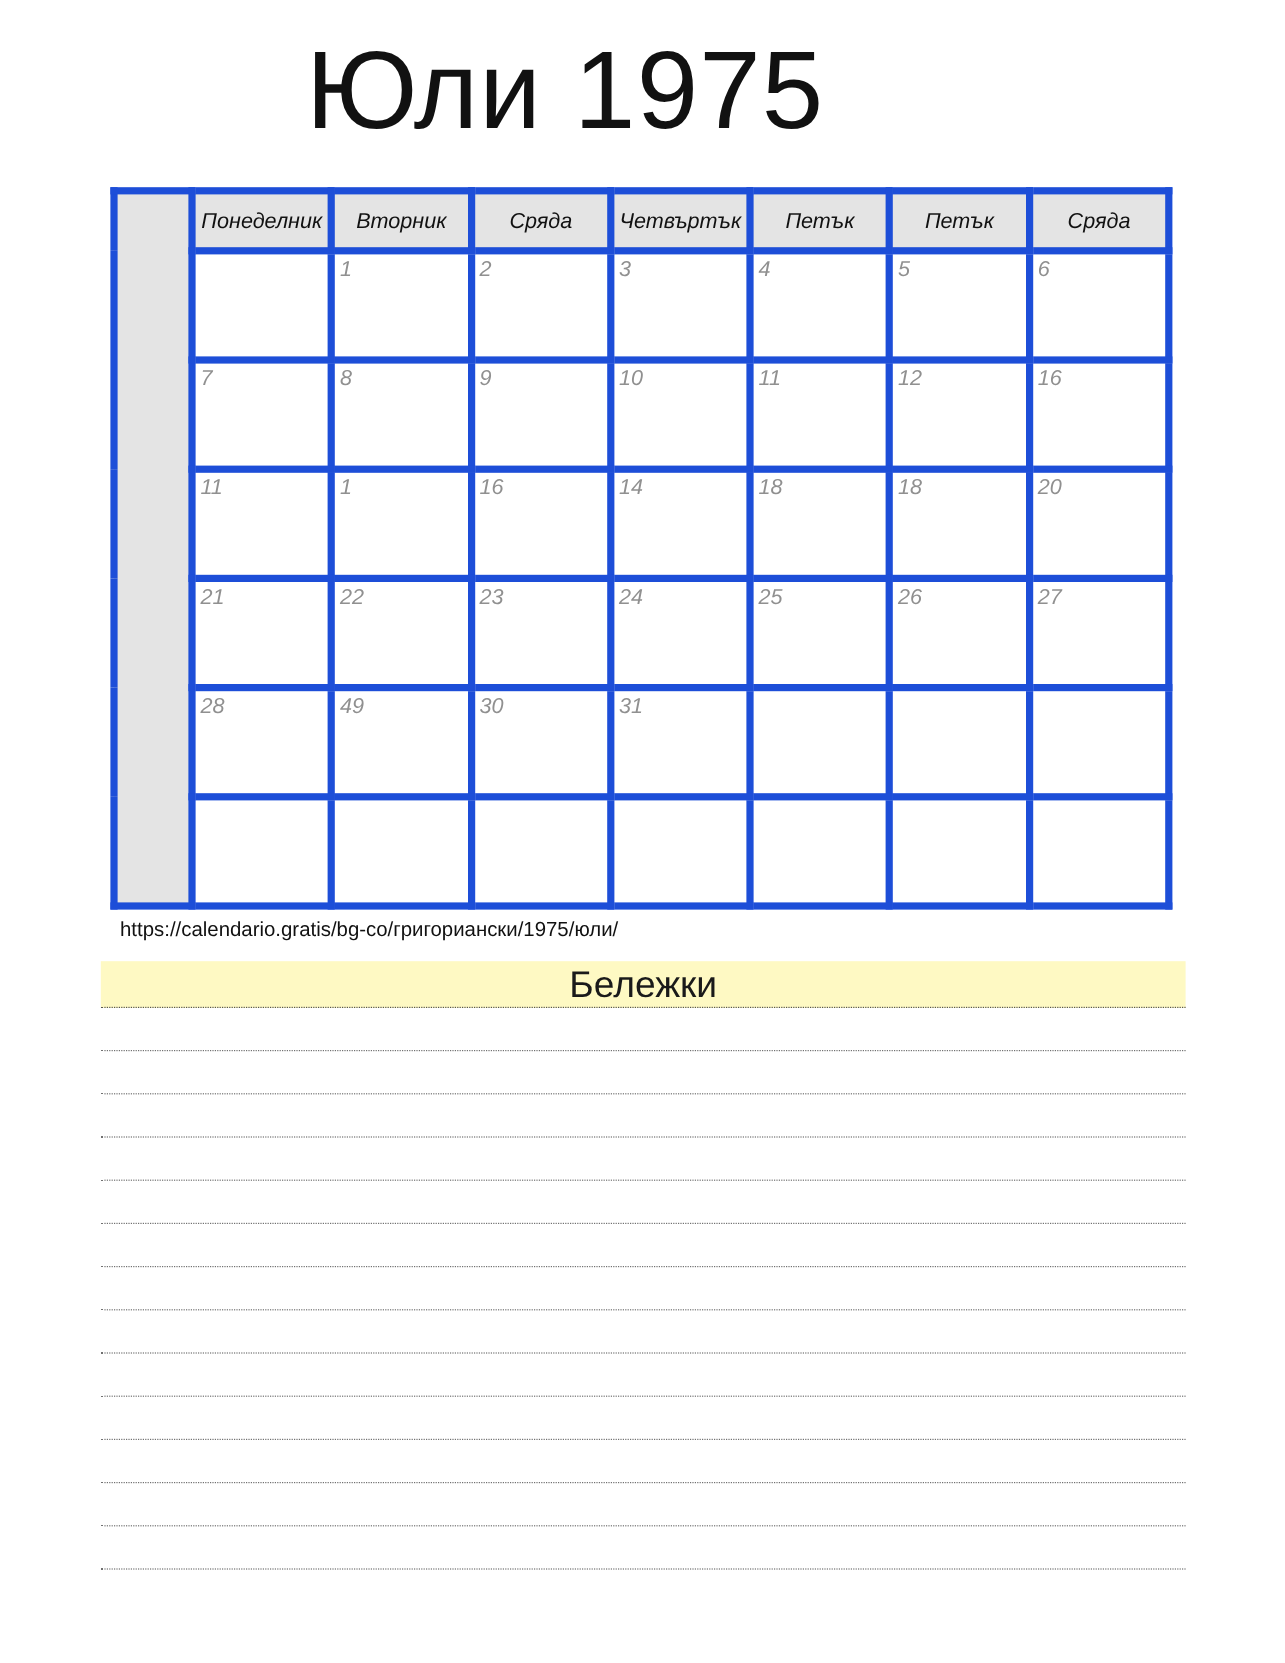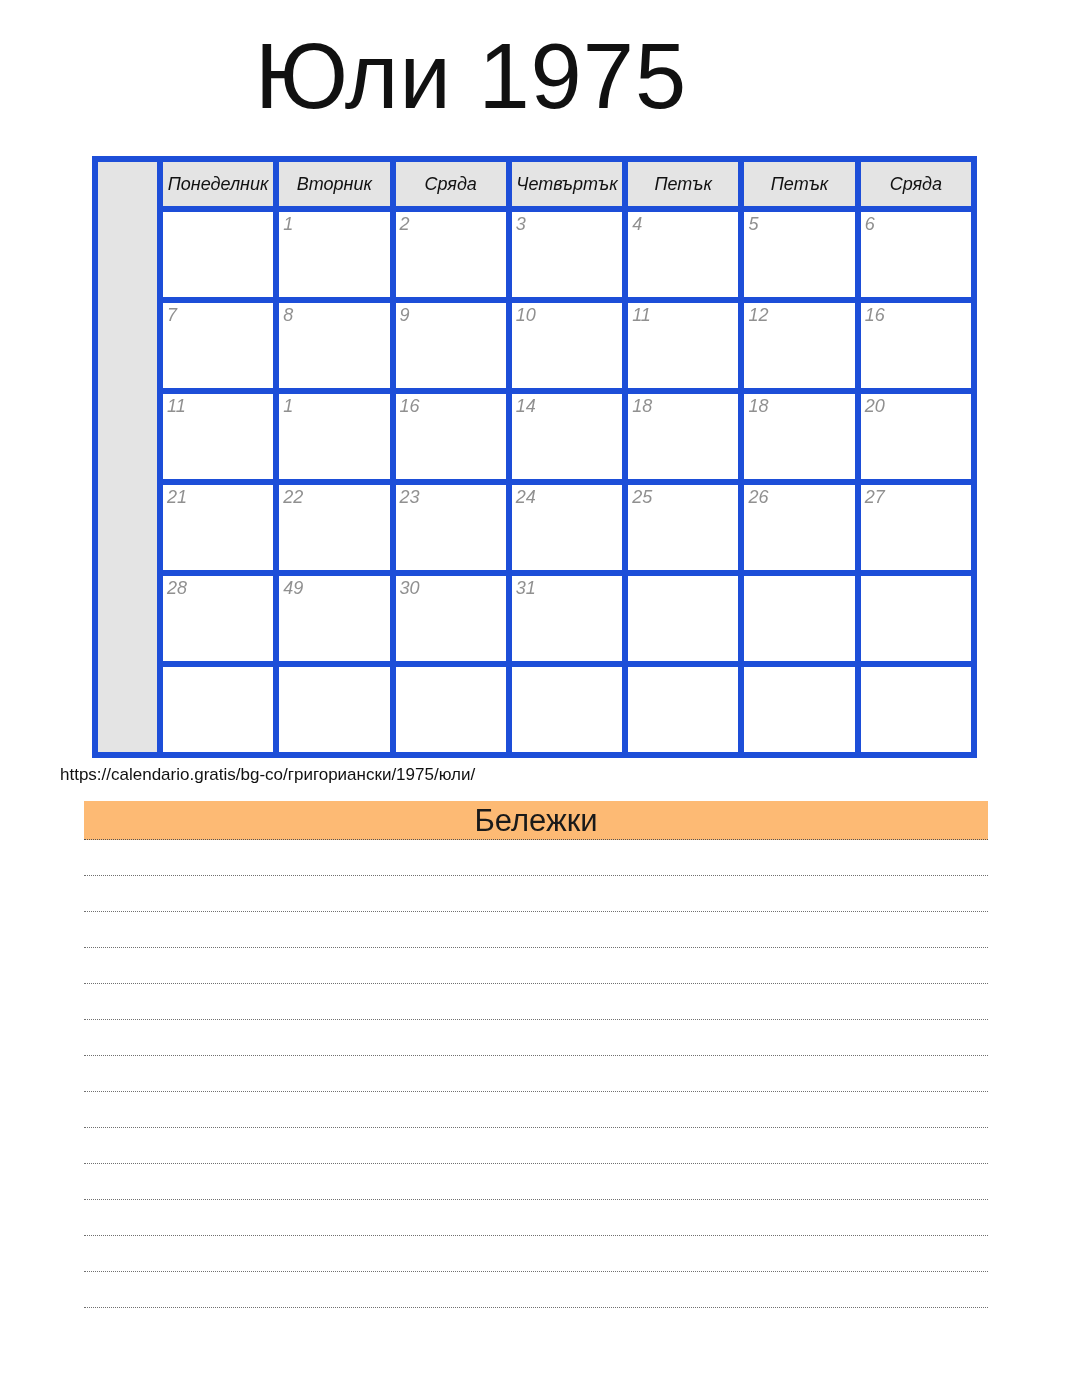--- a/index.html
+++ b/index.html
@@ -55,30 +55,30 @@
     height: 84px;
     background: #ffffff;
     vertical-align: top;
     text-align: left;
     padding: 1px 2px 0 4px;
     font-size: 18px;
     line-height: 1.25;
     color: #909090;
   }
   .source-url {
-    margin: 7px 0 0 60px;
+    margin: 7px 0 0 100px;
     font-size: 17px;
     color: #111;
   }
   .notes {
     margin: 16px 0 0 84px;
     width: 904px;
   }
   .notes-header {
-    background: #fdba74;
+    background: #fef9c3;
     height: 38px;
     border-bottom: 1px dotted #555;
     text-align: center;
   }
   .notes-header span {
     font-size: 31px;
     line-height: 40px;
     color: #1a1a1a;
   }
   .note-line {

